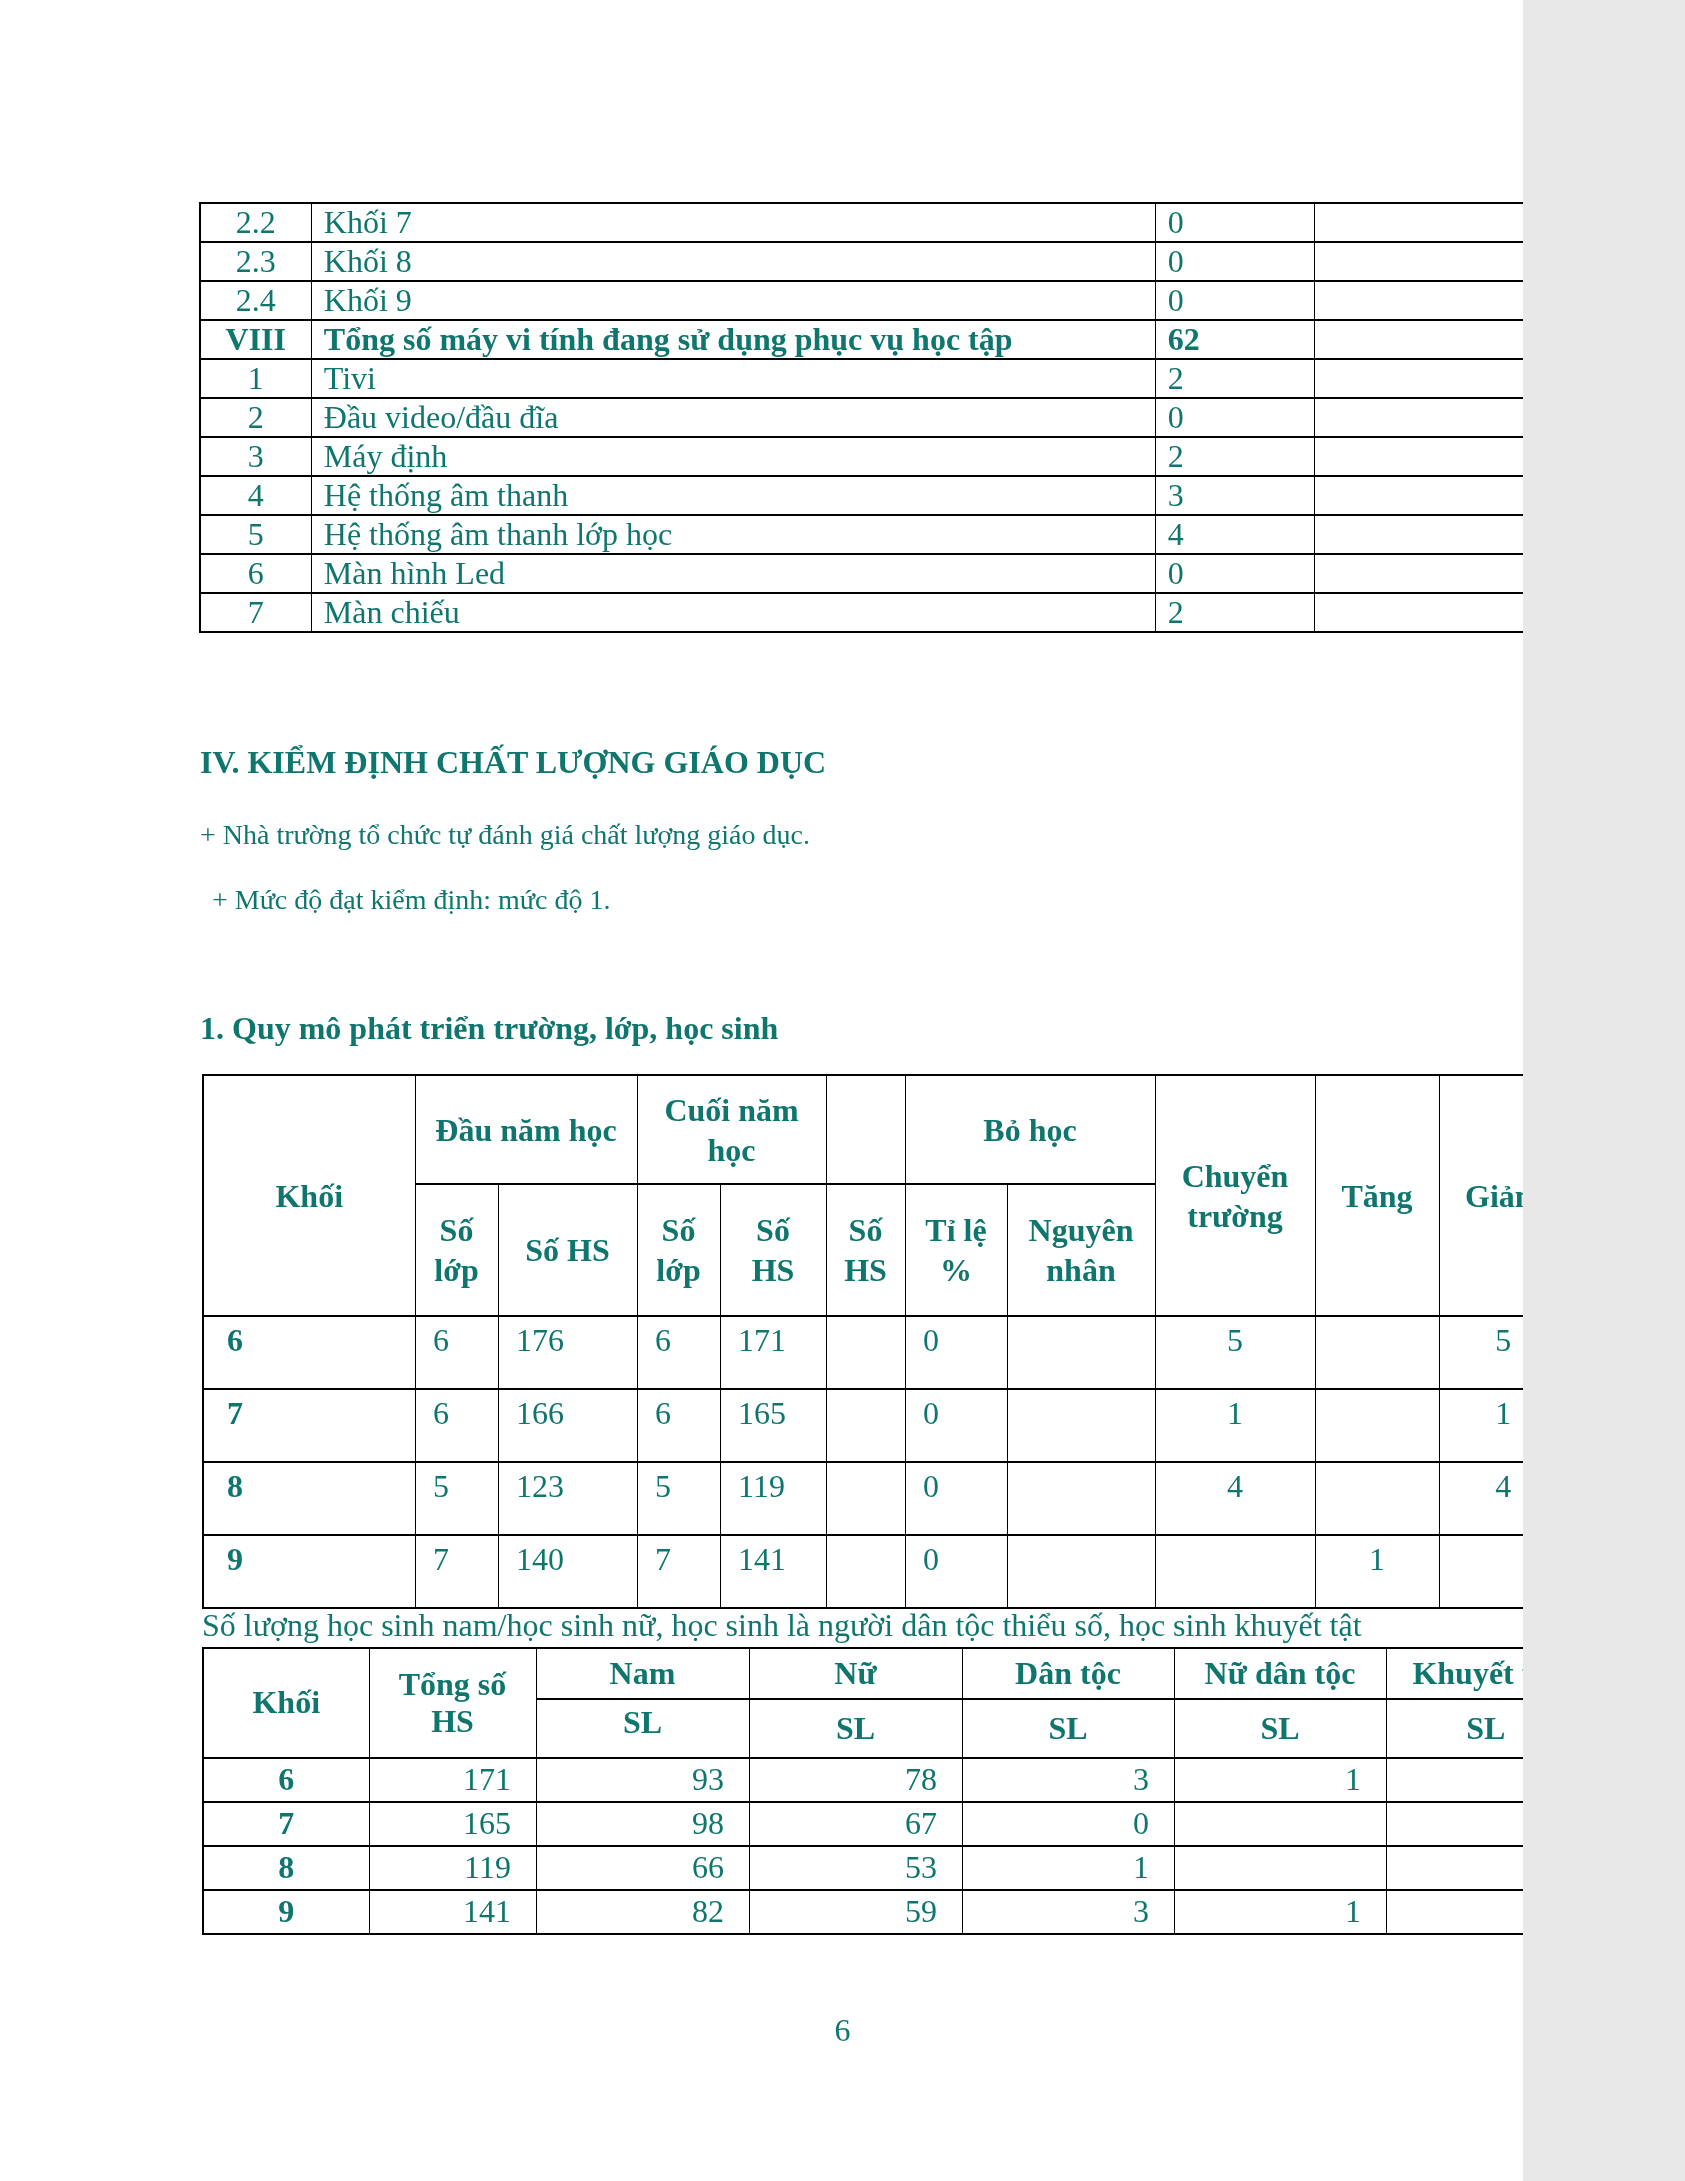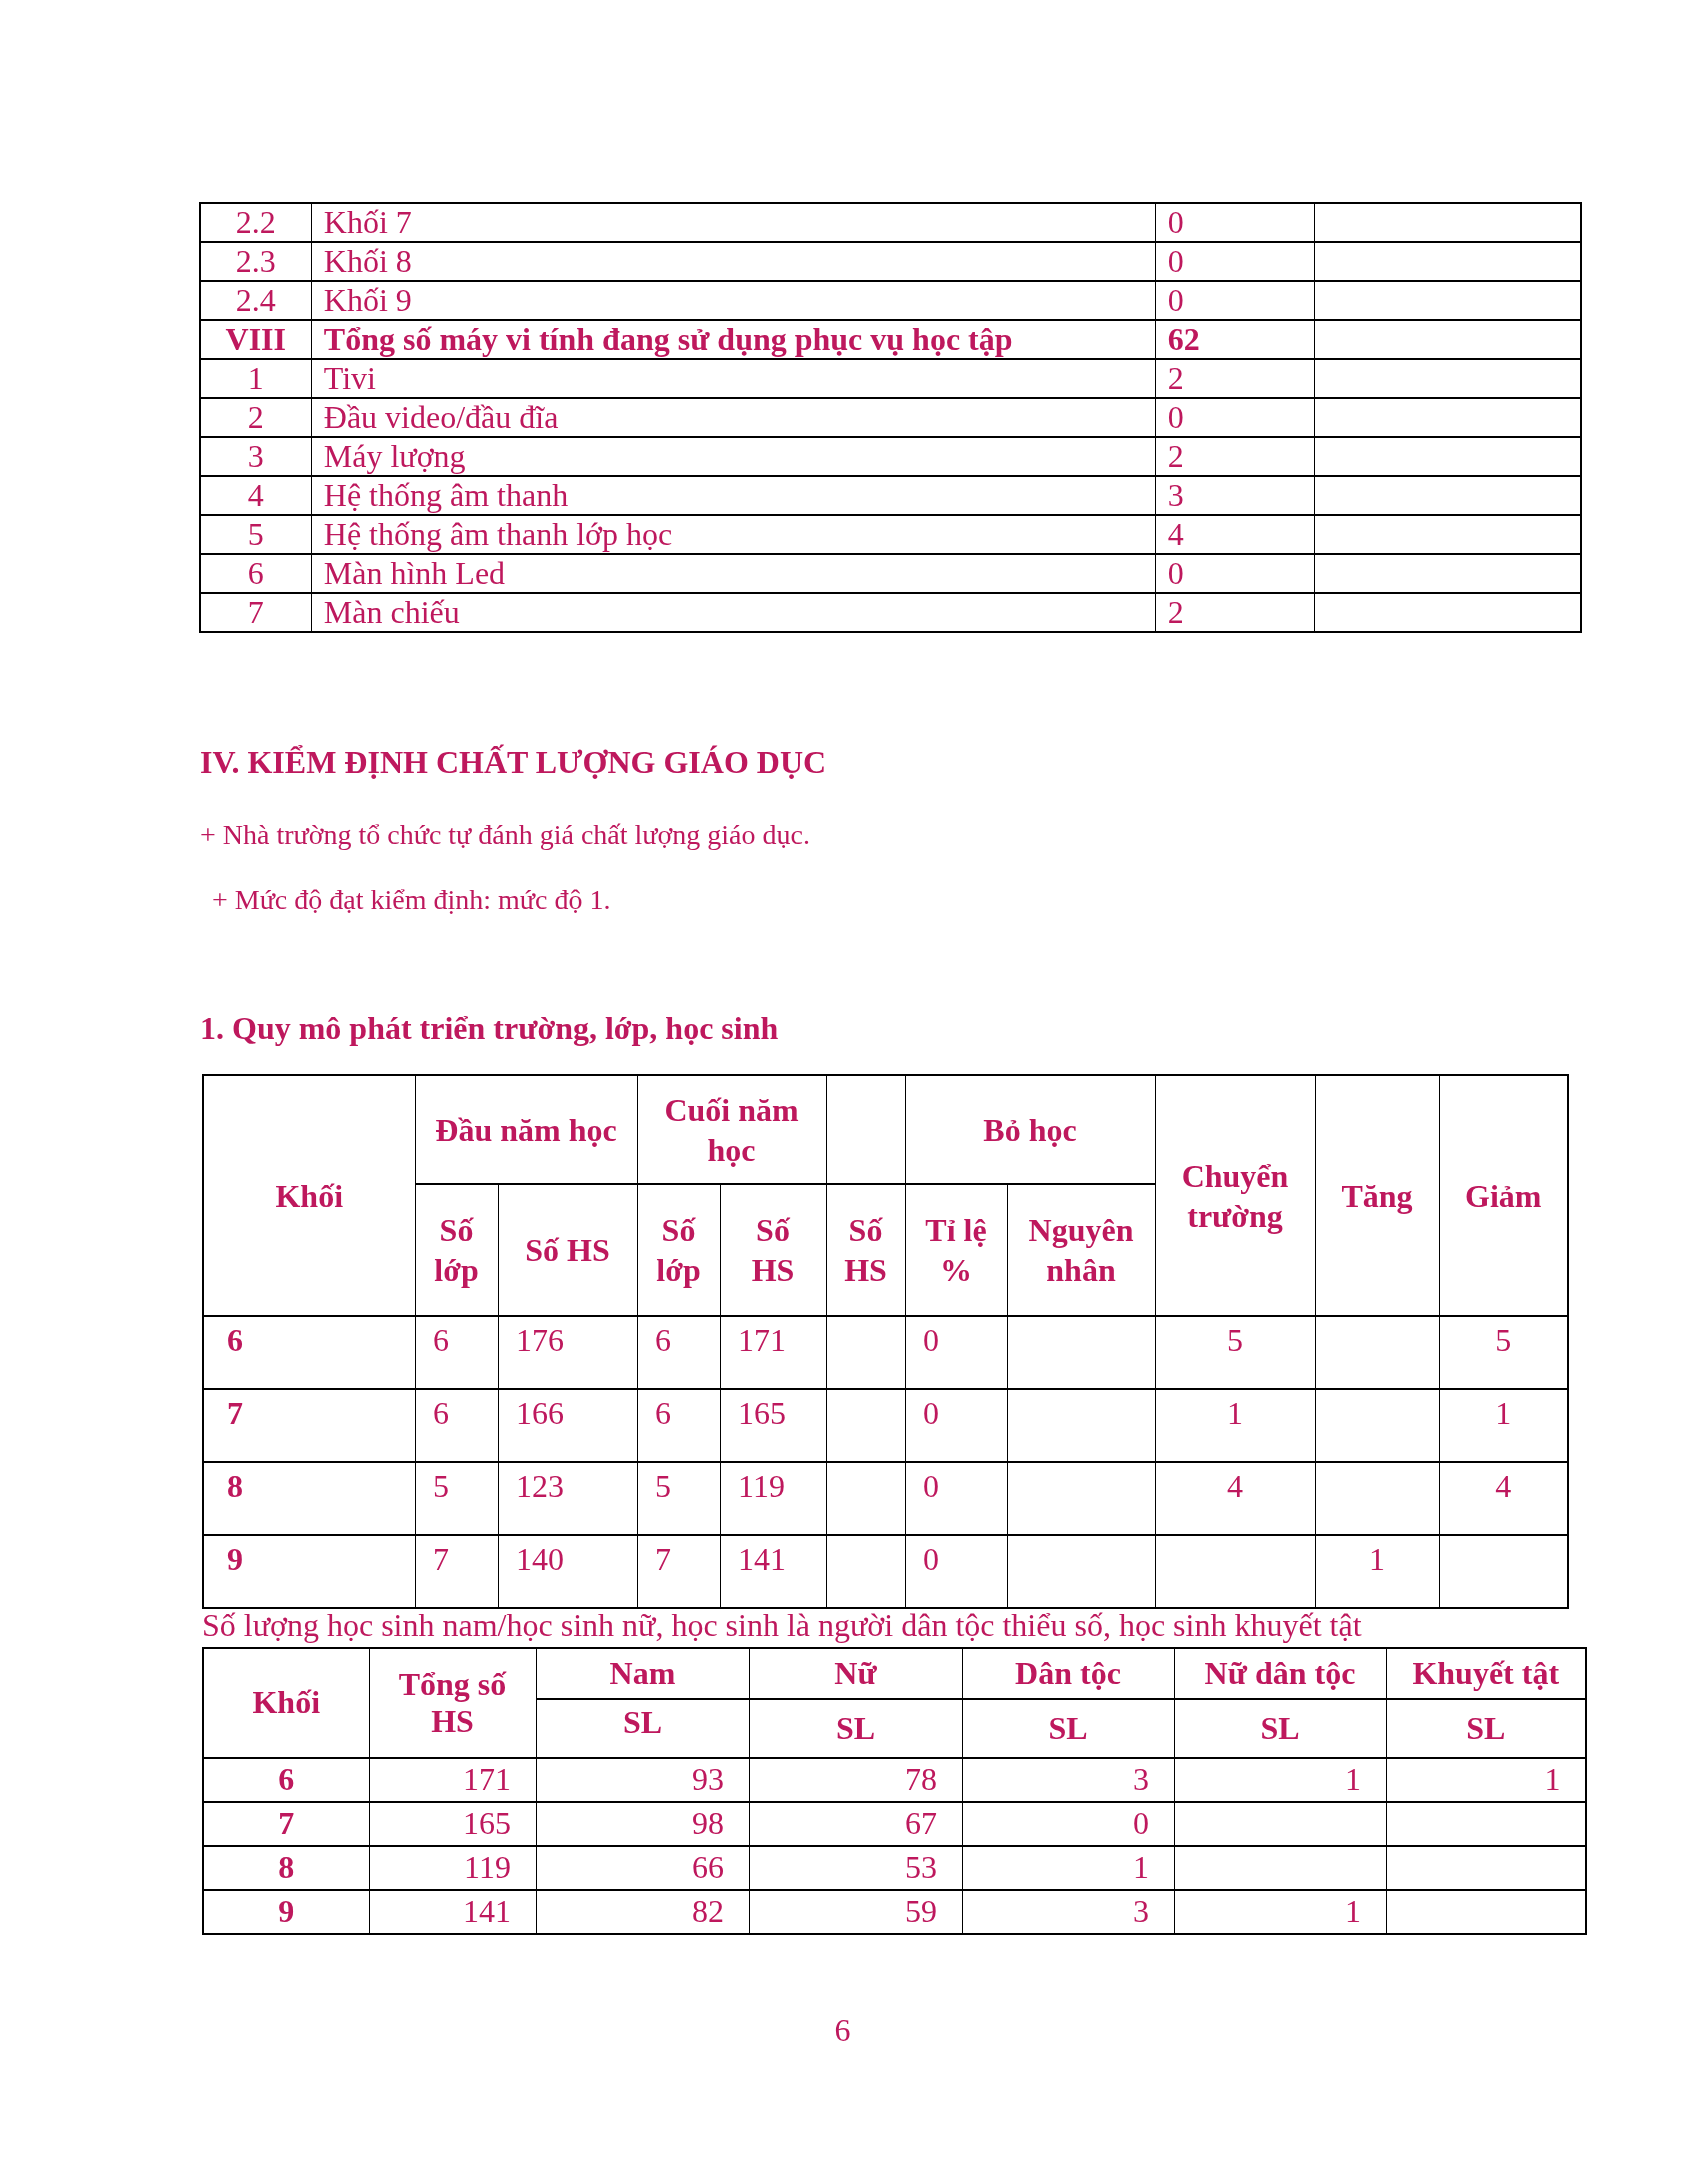--- a/index.html
+++ b/index.html
@@ -1,21 +1,21 @@
 <!DOCTYPE html>
 <html style="font-size:14px"><head>
 <meta charset="utf-8">
 <style>
   html,body { margin:0; padding:0; background:#e8e8e8; }
   .page {
     position:relative;
-    width:1685px; height:2181px;
+    width:1523px; height:2181px;
     background:#ffffff;
     font-family:"Liberation Serif","DejaVu Serif",serif;
-    color:#be185d;
+    color:#0f766e;
     overflow:hidden;
   }
   .abs { position:absolute; }
 
   table { border-collapse:collapse; table-layout:fixed; }
   table.doc { border:2.6px solid #000; }
   .doc td, .doc th {
     border:1.8px solid #000;
     border-top-width:2.6px; border-bottom-width:2.6px;
     font-size:32px;
@@ -112,21 +112,21 @@
         <td></td>
       </tr>
       <tr>
         <td class="c">2</td>
         <td>Đầu video/đầu đĩa</td>
         <td>0</td>
         <td></td>
       </tr>
       <tr>
         <td class="c">3</td>
-        <td>Máy lượng</td>
+        <td>Máy định</td>
         <td>2</td>
         <td></td>
       </tr>
       <tr>
         <td class="c">4</td>
         <td>Hệ thống âm thanh</td>
         <td>3</td>
         <td></td>
       </tr>
       <tr>

